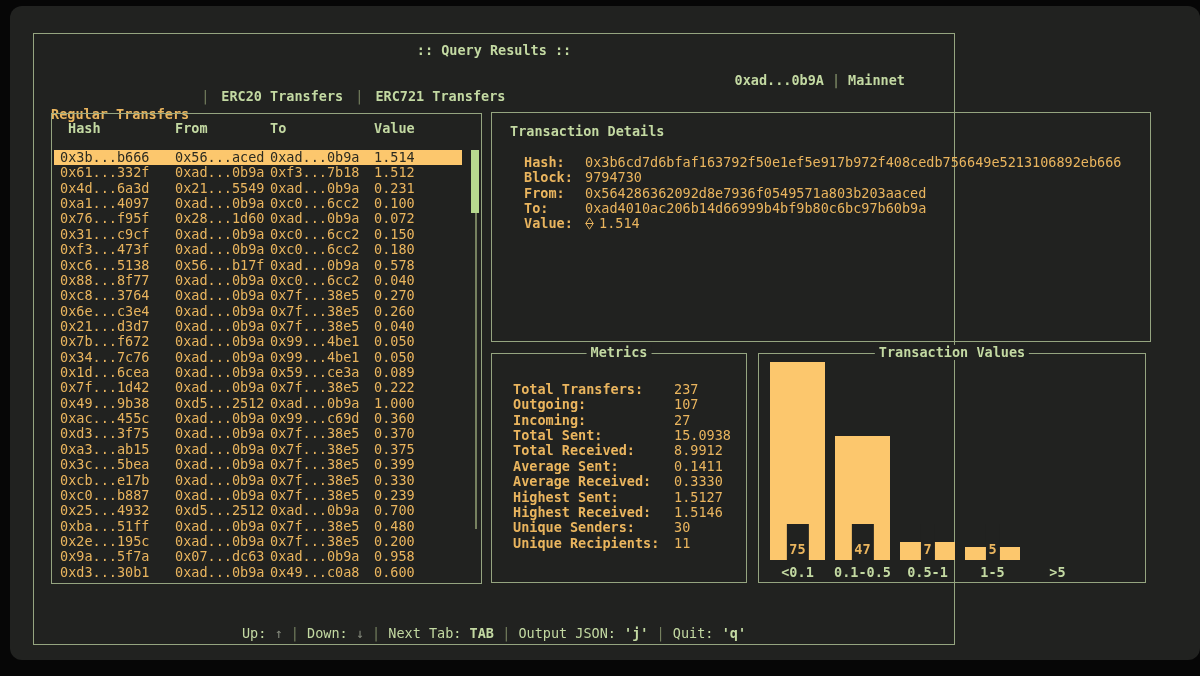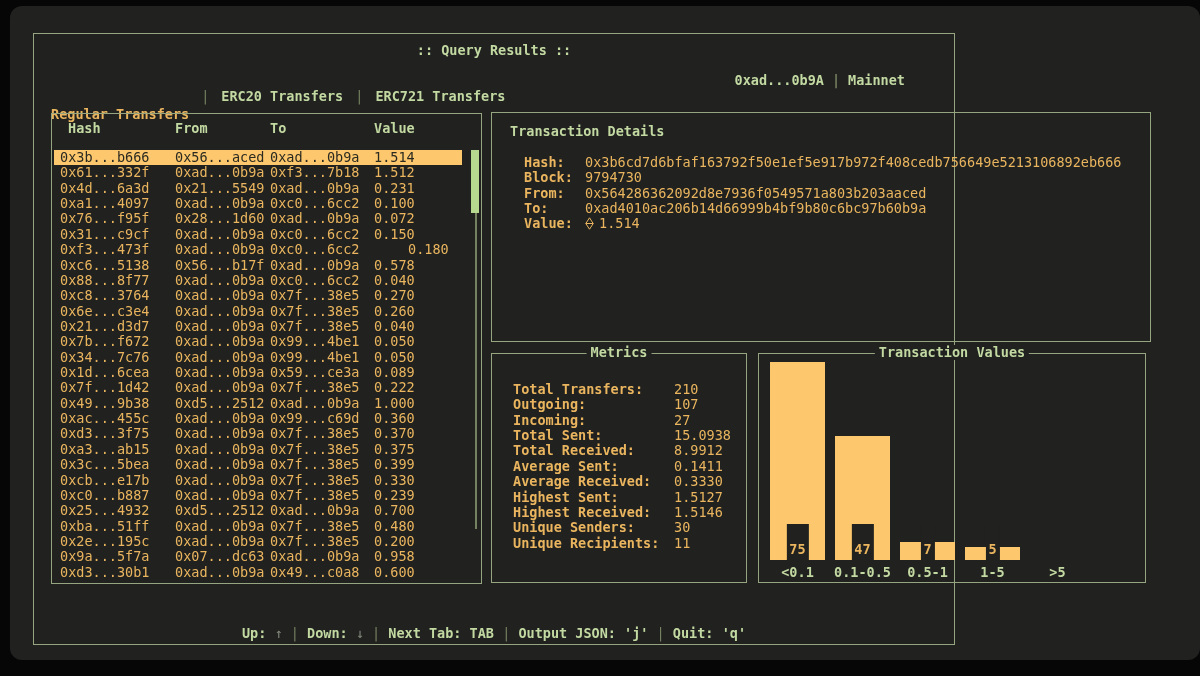--- a/index.html
+++ b/index.html
@@ -52,21 +52,21 @@
   .mrow .val{position:absolute;left:161px;color:var(--amber);}
   
   #chart-panel{left:724px;top:319px;width:388px;height:230px;}
   .plot{position:absolute;inset:0;}
   .bar{position:absolute;width:55px;bottom:22px;background:var(--highlight);}
   .vbox{position:absolute;bottom:22px;transform:translateX(-50%);background:var(--background);
         color:var(--amber);font-weight:bold;padding:18px 3px;height:15px;line-height:15px;z-index:2;}
   .xlab{position:absolute;top:211px;transform:translateX(-50%);color:var(--green);font-weight:bold;white-space:nowrap;}
   
   .footer{position:absolute;top:592px;left:0;width:100%;text-align:center;white-space:pre;}
-  .footer .flabel{color:var(--green);font-weight:bold;}
+  .footer .flabel{color:var(--green);font-weight:normal;}
   .footer .fkey{color:var(--green);font-weight:bold;}
   .footer .fkey.dim{color:var(--dim);font-weight:normal;}
   .footer .fsep{color:var(--dimgreen);}
 </style>
 </head>
 <body>
 
 <div class="terminal">
   <div class="frame">
 
@@ -125,21 +125,21 @@
           <div class="trow">
             <span style="left: 6px;">0x31...c9cf</span>
             <span style="left: 121px;">0xad...0b9a</span>
             <span style="left: 216px;">0xc0...6cc2</span>
             <span style="left: 320px;">0.150</span>
           </div>
           <div class="trow">
             <span style="left: 6px;">0xf3...473f</span>
             <span style="left: 121px;">0xad...0b9a</span>
             <span style="left: 216px;">0xc0...6cc2</span>
-            <span style="left: 320px; margin-left: 34px;">0.180</span>
+            <span style="left: 320px;">0.180</span>
           </div>
           <div class="trow">
             <span style="left: 6px;">0xc6...5138</span>
             <span style="left: 121px;">0x56...b17f</span>
             <span style="left: 216px;">0xad...0b9a</span>
             <span style="left: 320px;">0.578</span>
           </div>
           <div class="trow">
             <span style="left: 6px;">0x88...8f77</span>
             <span style="left: 121px;">0xad...0b9a</span>
@@ -291,21 +291,21 @@
               </svg>1.514</span>
           </div>
         </div>
     </div>
 
     <div class="panel" id="metrics-panel">
       <div class="panel-title-embed">Metrics</div>
       <div class="mitems">
           <div class="mrow">
             <span class="lbl">Total Transfers:</span>
-            <span class="val">210</span>
+            <span class="val">237</span>
           </div>
           <div class="mrow">
             <span class="lbl">Outgoing:</span>
             <span class="val">107</span>
           </div>
           <div class="mrow">
             <span class="lbl">Incoming:</span>
             <span class="val">27</span>
           </div>
           <div class="mrow">

